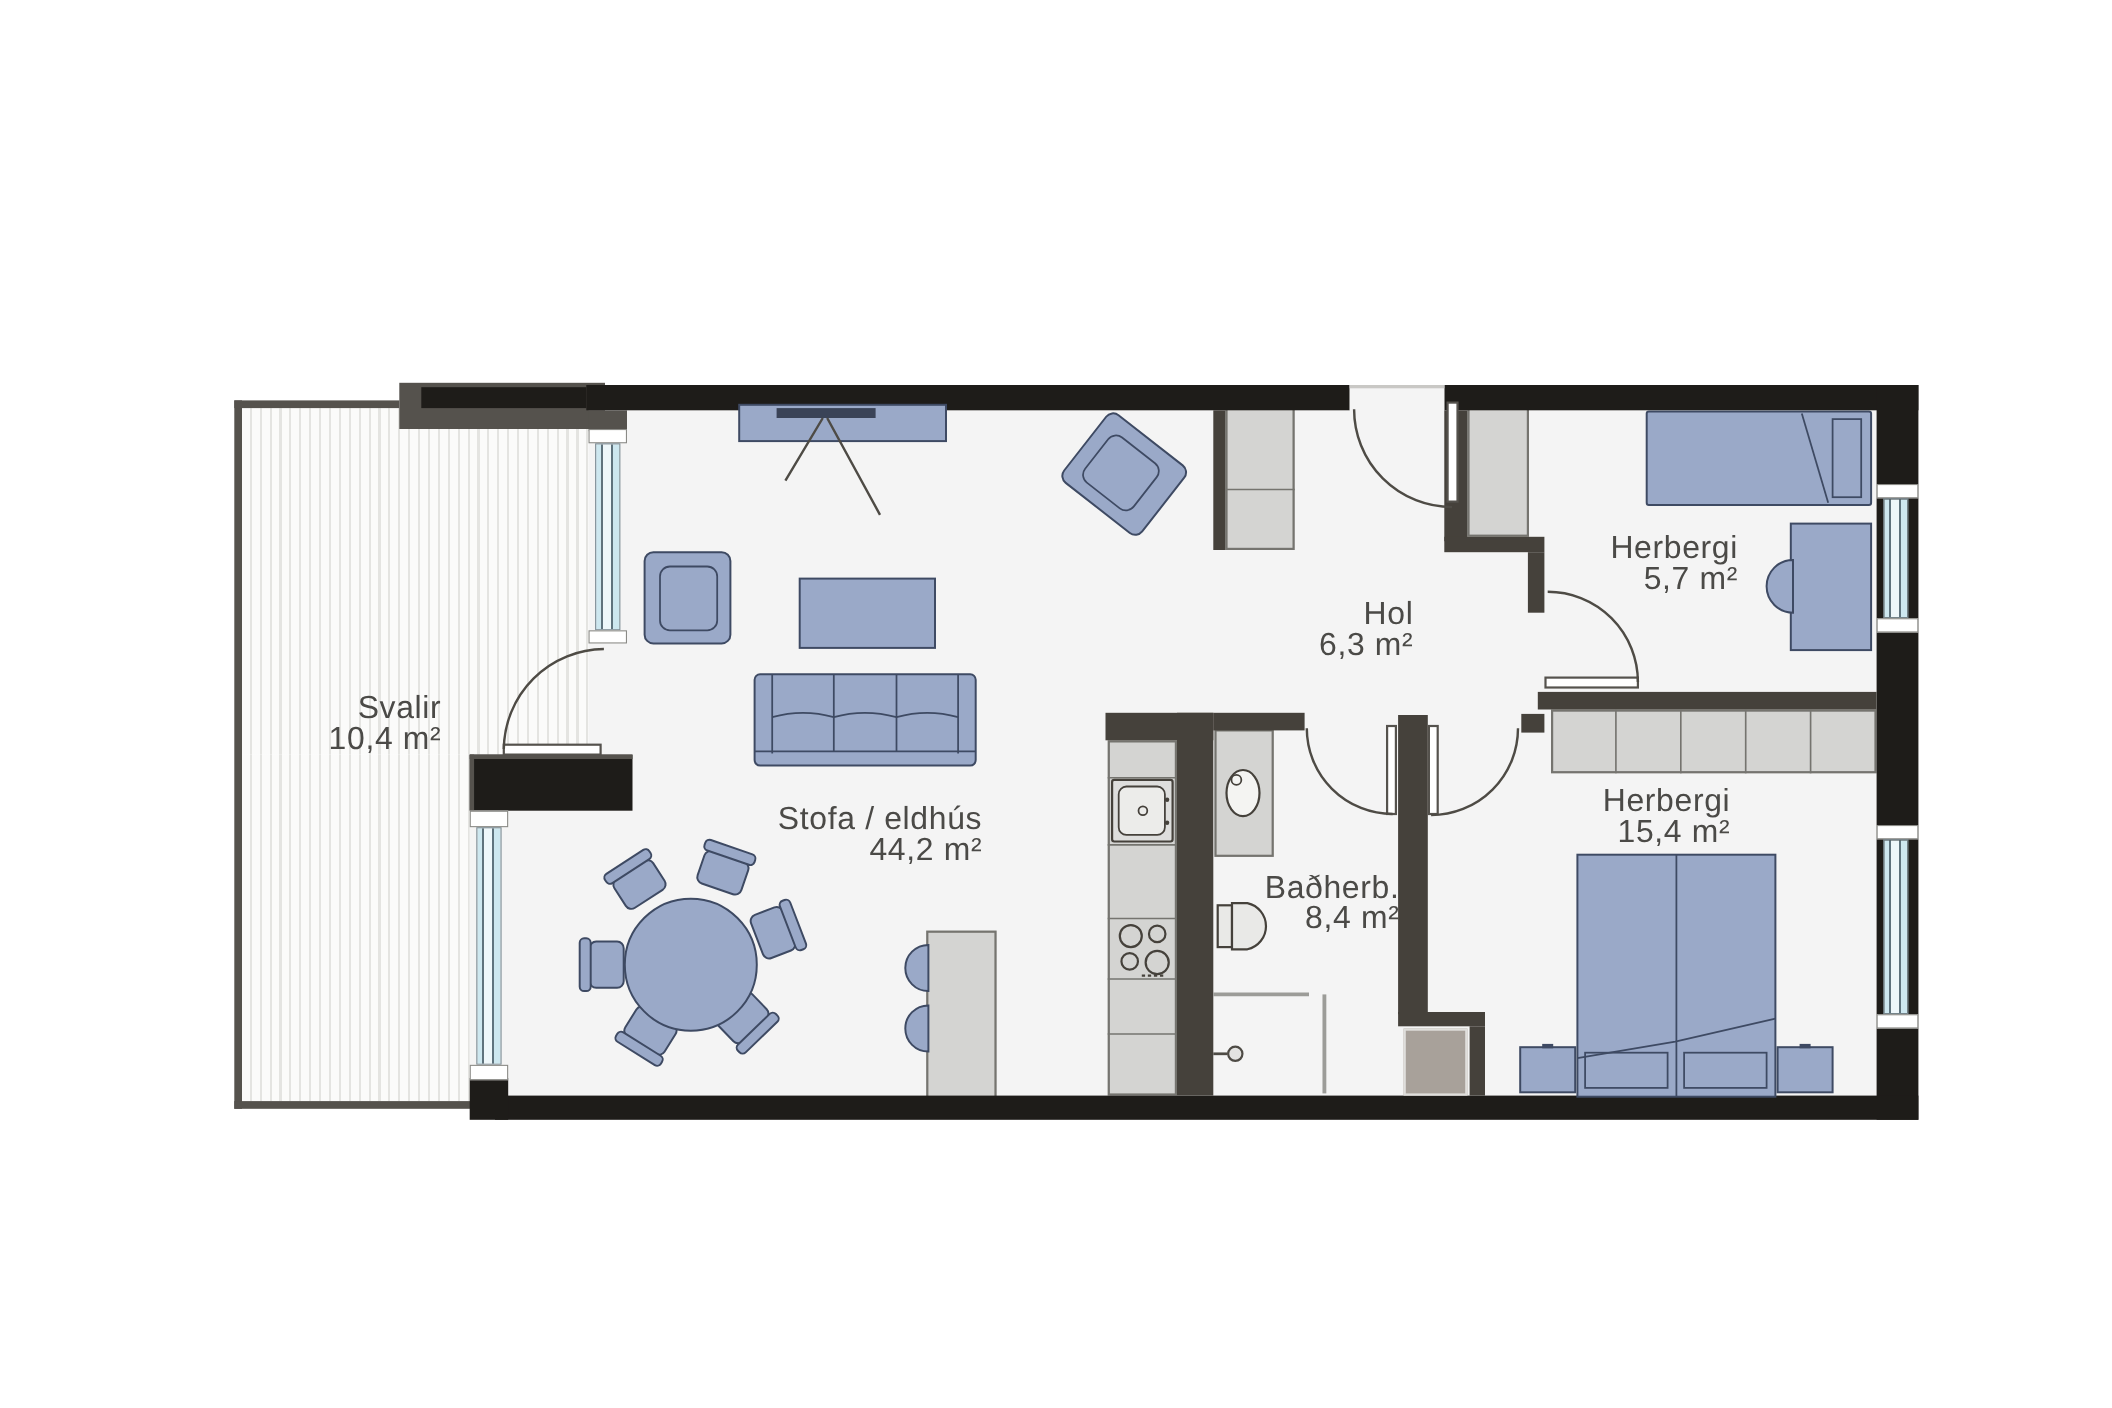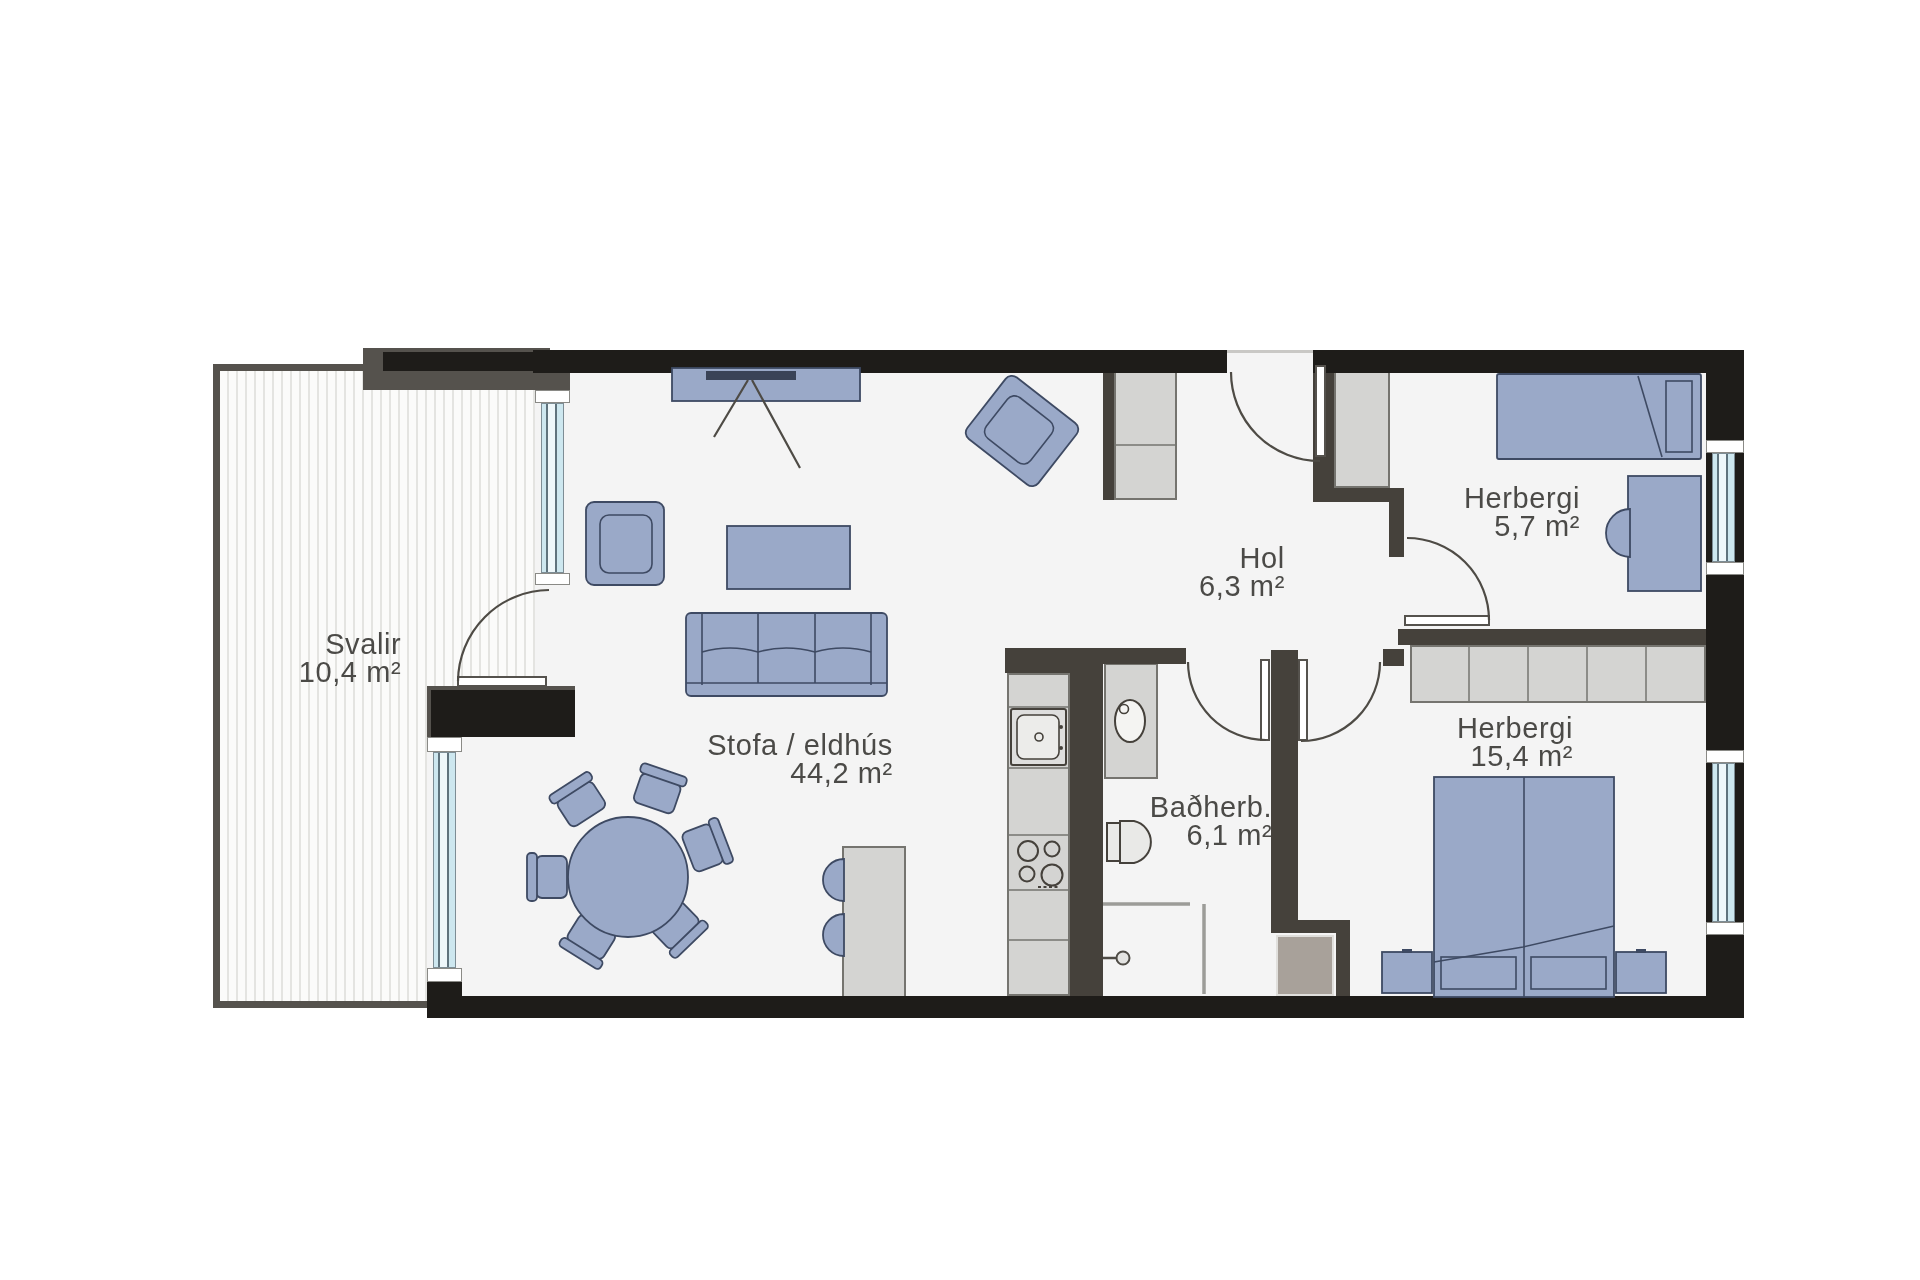--- a/index.html
+++ b/index.html
@@ -241,21 +241,21 @@
   <div class="lbl" style="left:800px;top:759px;">
     <div>Stofa / eldhús</div>
     <div>44,2 m²</div>
   </div>
   <div class="lbl" style="left:1227px;top:572px;margin-left:15px;">
     <div>Hol</div>
     <div>6,3 m²</div>
   </div>
   <div class="lbl" style="left:1211px;top:821px;">
     <div>Baðherb.</div>
-    <div>6,1 m²</div>
+    <div>8,4 m²</div>
   </div>
   <div class="lbl" style="left:1522px;top:512px;">
     <div>Herbergi</div>
     <div>5,7 m²</div>
   </div>
   <div class="lbl" style="left:1515px;top:742px;">
     <div>Herbergi</div>
     <div>15,4 m²</div>
   </div>
 

